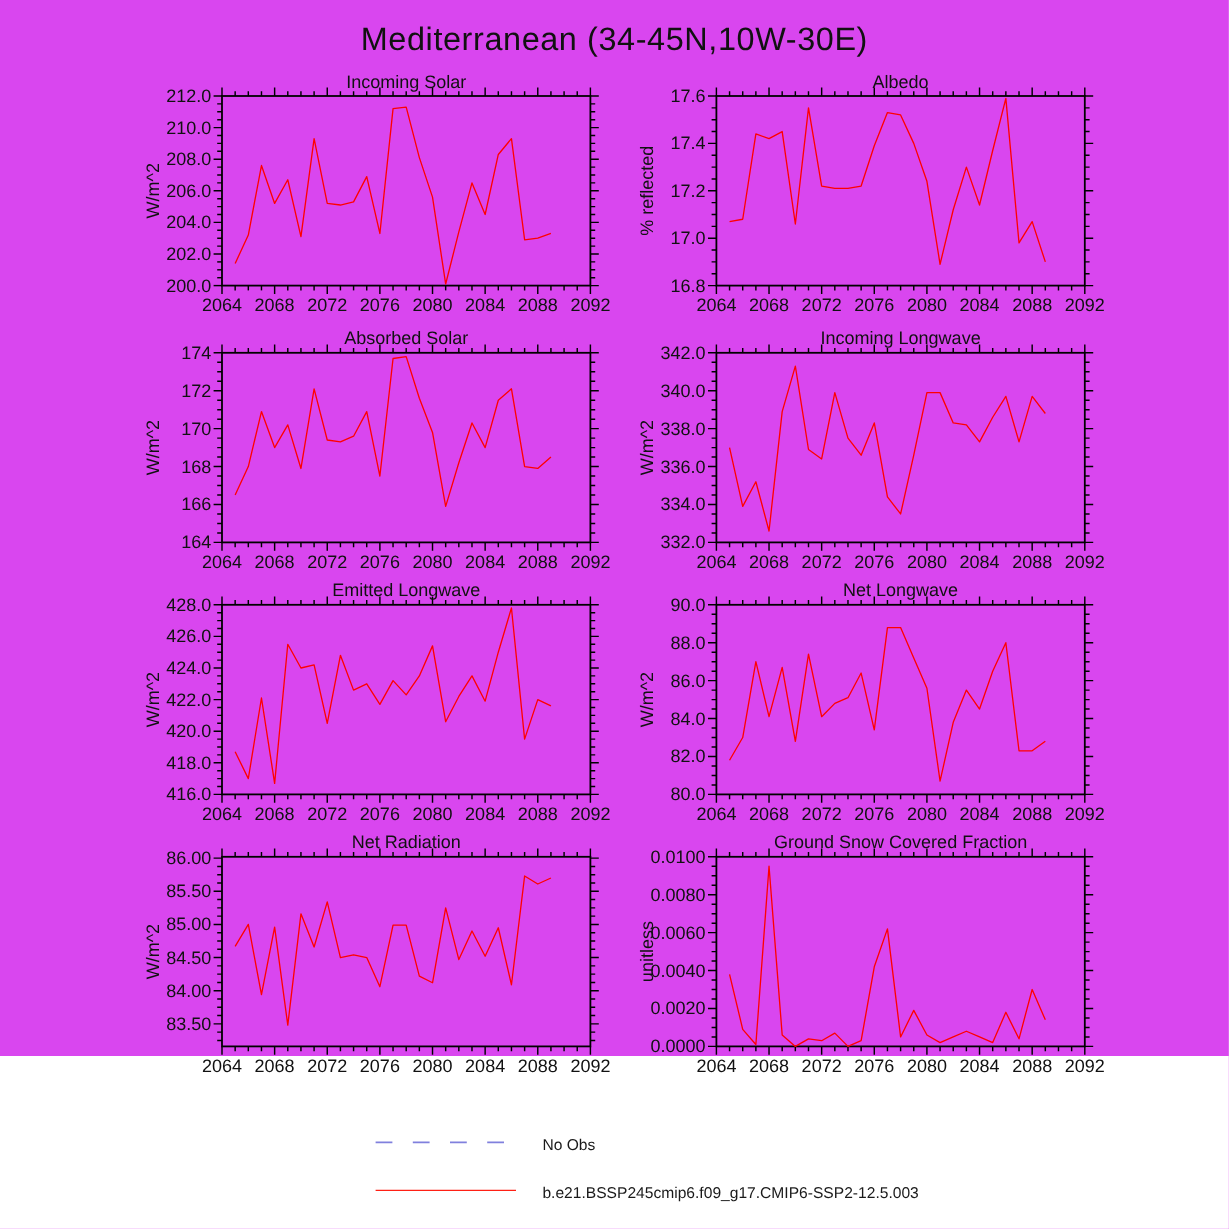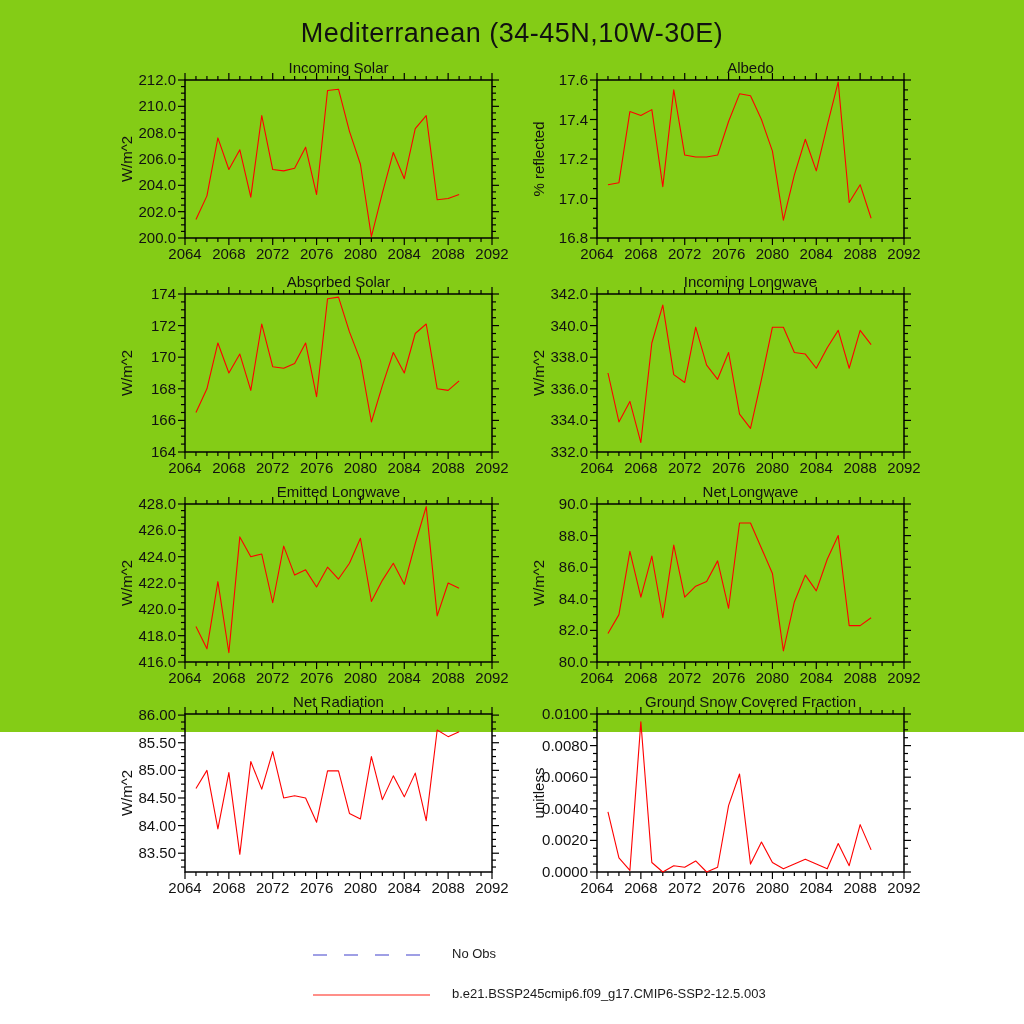--- a/index.html
+++ b/index.html
@@ -1,28 +1,28 @@
 <!DOCTYPE html>
 <html><head>
 <meta charset="utf-8">
 <style>
   html,body{margin:0;padding:0;}
   body{
     width:1024px;height:1024px;background:#ffffff;color:#000000;
     font-family:"Liberation Sans", sans-serif;position:relative;overflow:hidden;
   }
-  .page{position:absolute;left:0;top:0;width:1024px;height:732px;background:#84cc16;}
+  .page{position:absolute;left:0;top:0;width:1024px;height:880px;background:#d946ef;}
   .main-title{
     position:absolute;top:18px;left:0;width:1024px;text-align:center;
     font-size:27px;color:#111;letter-spacing:0.5px;
   }
   .charts{position:absolute;left:0;top:0;width:1024px;height:1024px;}
   .subplot{position:absolute;width:512px;height:212px;}
   .legend{position:absolute;left:0;top:0;width:1024px;}
-  .legend-row{position:absolute;left:312px;display:flex;align-items:flex-end;}
+  .legend-row{position:absolute;left:312px;display:flex;align-items:flex-start;}
   .legend-row svg{display:block;margin-right:14px;}
   .legend-label{font-size:13px;color:#1a1a1a;white-space:nowrap;}
   svg text{fill:#111;}
 </style>
 </head>
 <body>
 
 <div class="page">
   <div class="main-title">Mediterranean (34-45N,10W-30E)</div>
 

